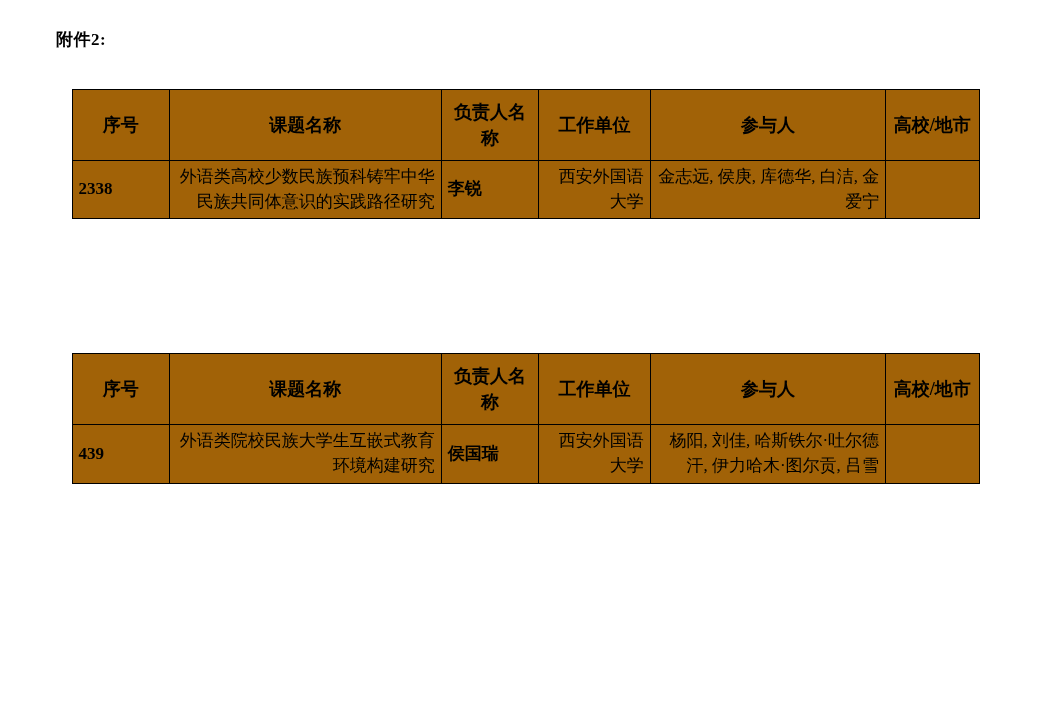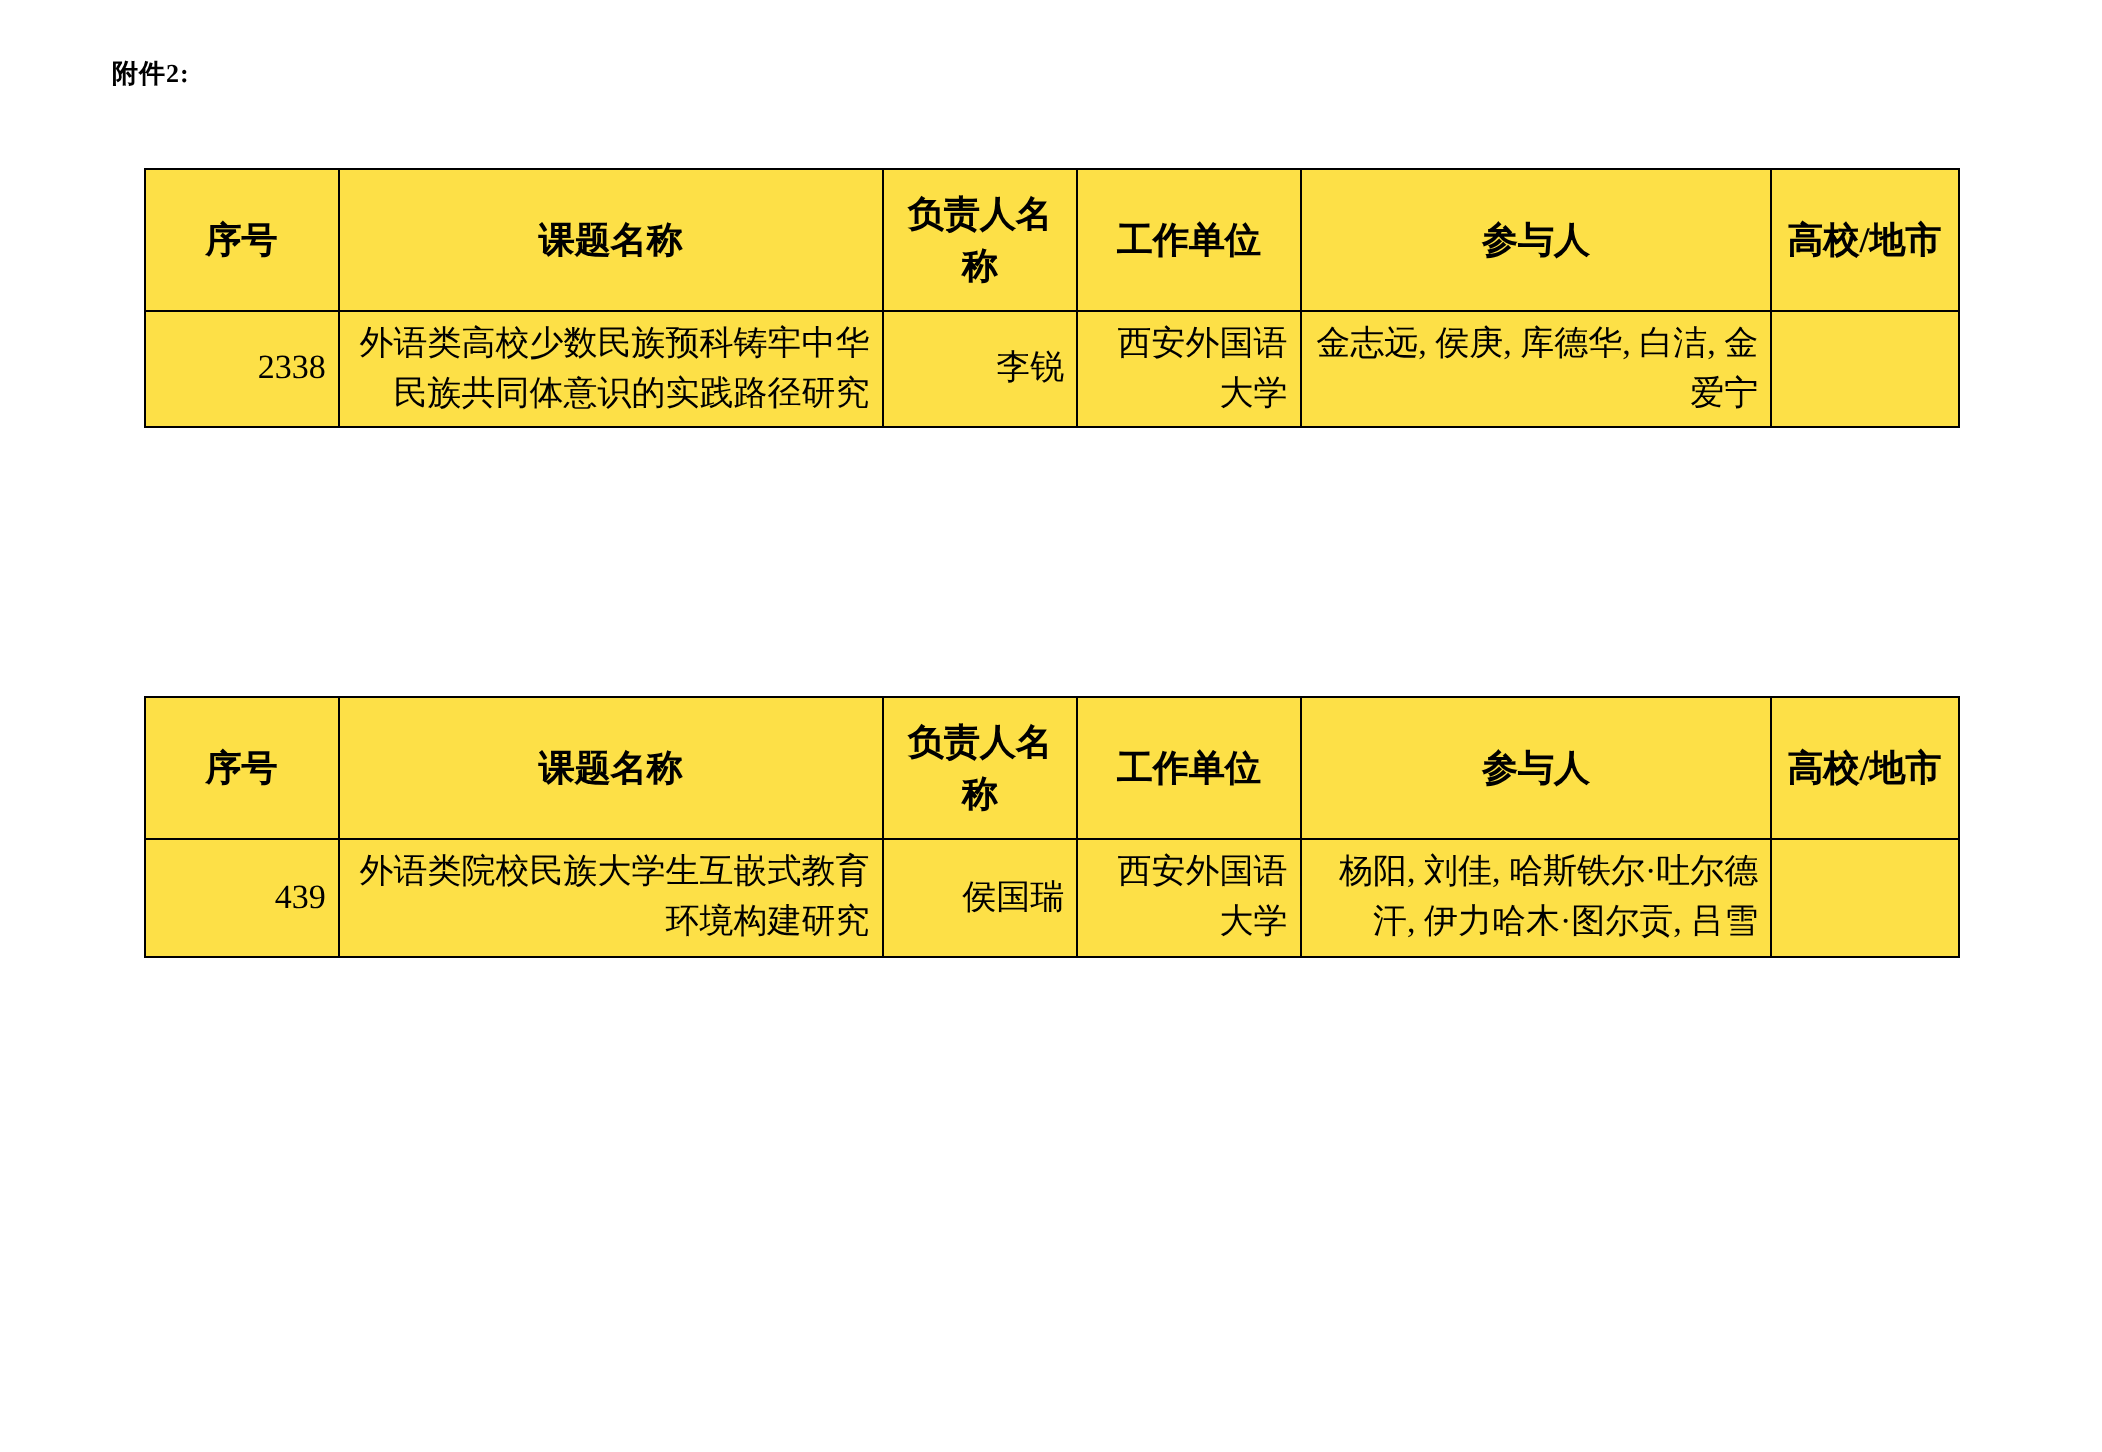--- a/index.html
+++ b/index.html
@@ -18,40 +18,40 @@
     position: relative;
     width: 1051px;
     height: 726px;
     box-sizing: border-box;
   }
   .section {
     padding: 0 44px;
   }
   .attach-label {
     font-family: "Liberation Serif", "DejaVu Serif", serif;
-    font-size: 13px;
+    font-size: 17px;
     font-weight: 700;
     letter-spacing: 0.5px;
     color: #000;
     padding-left: 12px;
   }
   .doc-title {
     text-align: center;
     font-family: "Liberation Serif", "DejaVu Serif", serif;
     font-size: 25px;
     font-weight: 700;
     letter-spacing: 0.2px;
     color: #000;
   }
   table.list-table {
     border-collapse: collapse;
     width: 908px;
     margin: 0 auto;
     table-layout: fixed;
-    background: #fde047;
+    background: #a16207;
     padding-left: 12px;
   }
   table.list-table th,
   table.list-table td {
     border: 1px solid #000;
     vertical-align: middle;
     font-family: "Liberation Serif", "DejaVu Serif", serif;
     font-size: 17px;
     line-height: 1.45;
     padding: 4px 6px;
@@ -63,21 +63,21 @@
     height: 62px;
     font-size: 18px;
   }
   .col-no    { width: 96px; }
   .col-title { width: 268px; }
   .col-lead  { width: 96px; }
   .col-unit  { width: 110px; }
   .col-part  { width: 232px; }
   .col-org   { width: 92px; }
 
-  td.center { text-align: right; }
+  td.center { text-align: left; font-weight: bold; }
   td.left   { text-align: right; }
 
   .row-cell-title, .row-cell-part {
     word-break: break-all;
   }
   .spacer-1 { height: 96px; }
   .gap-title { height: 22px; }
   .gap-after-title { height: 16px; }
   .top-pad { height: 28px; }
 </style>

